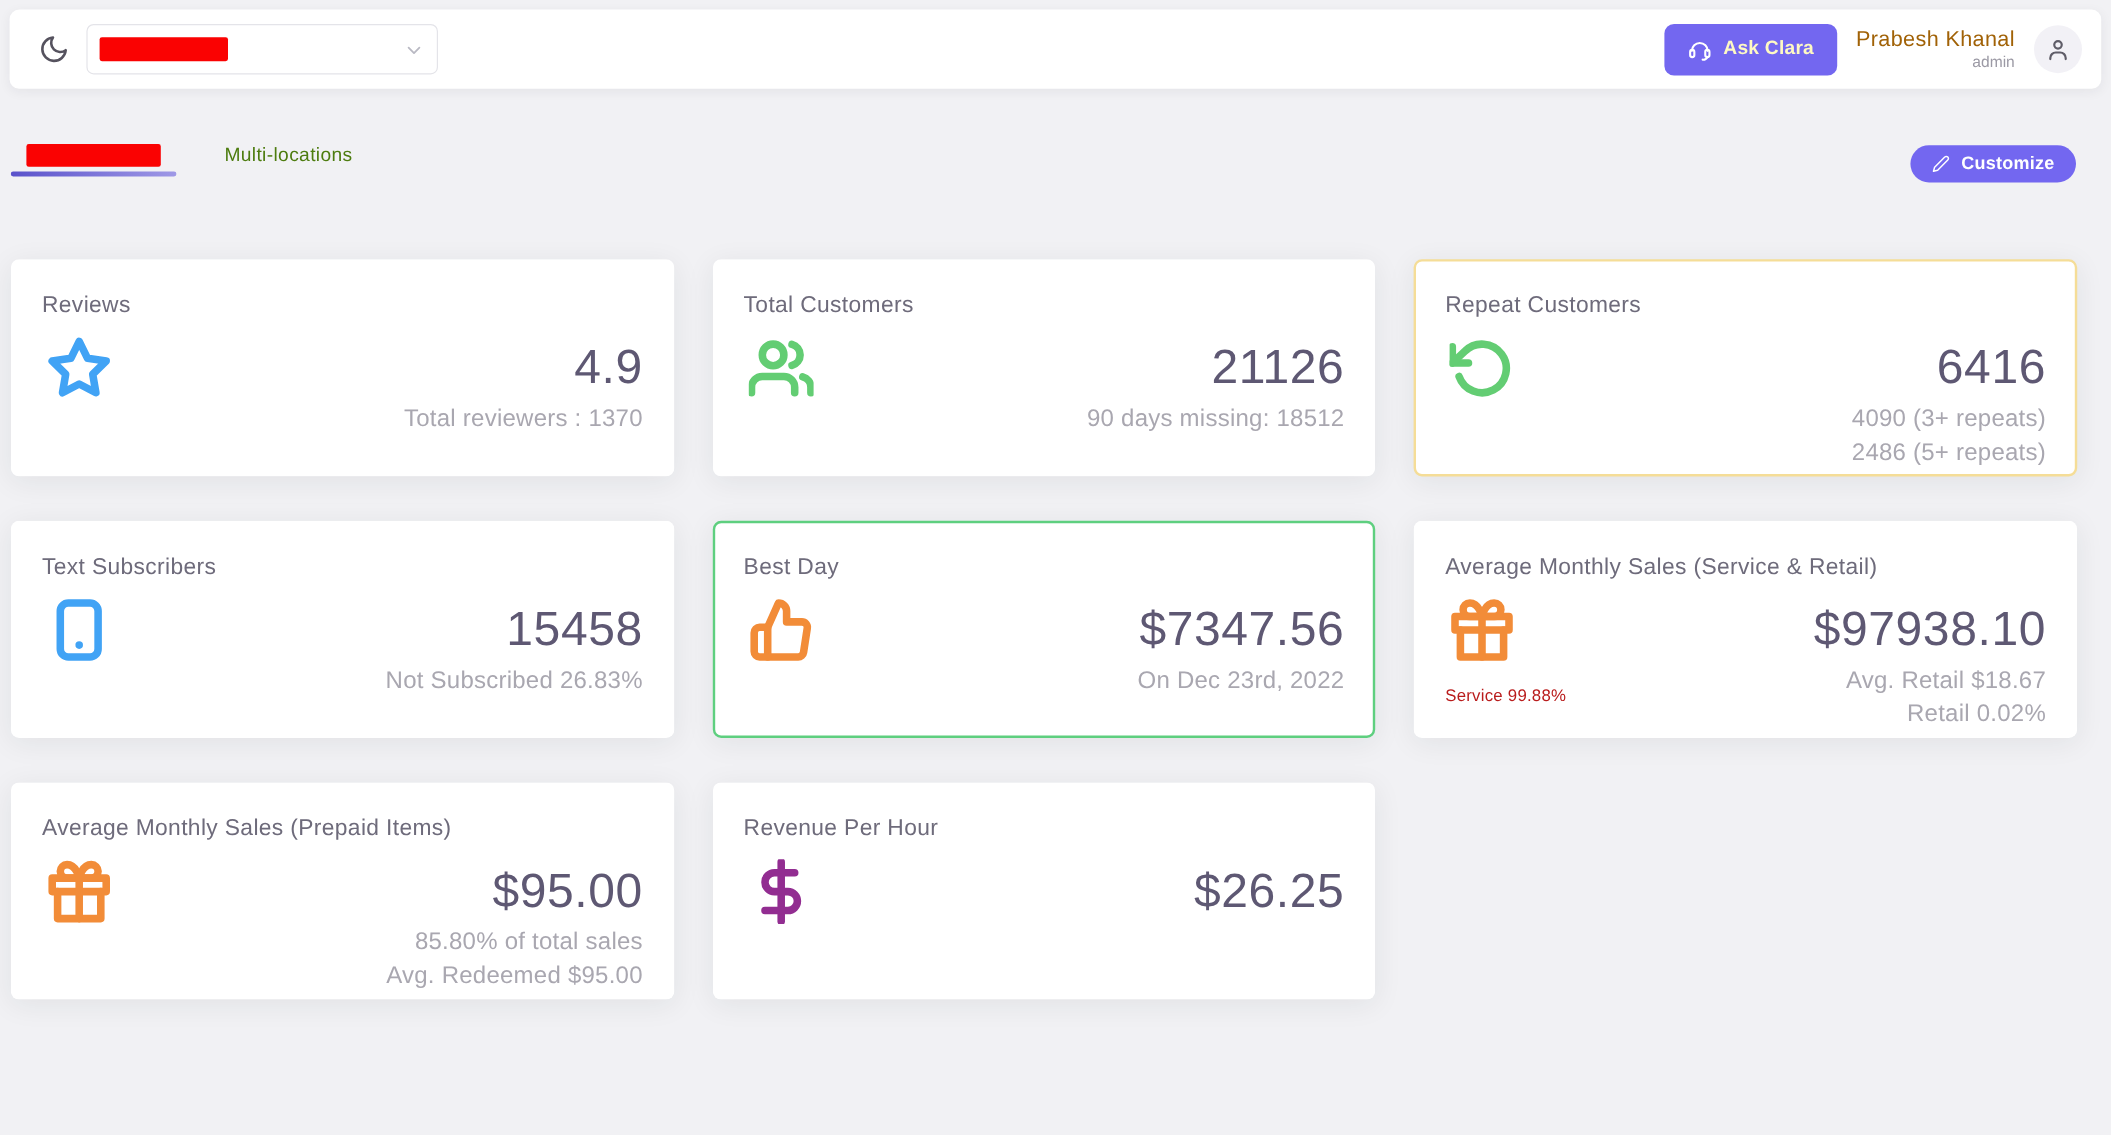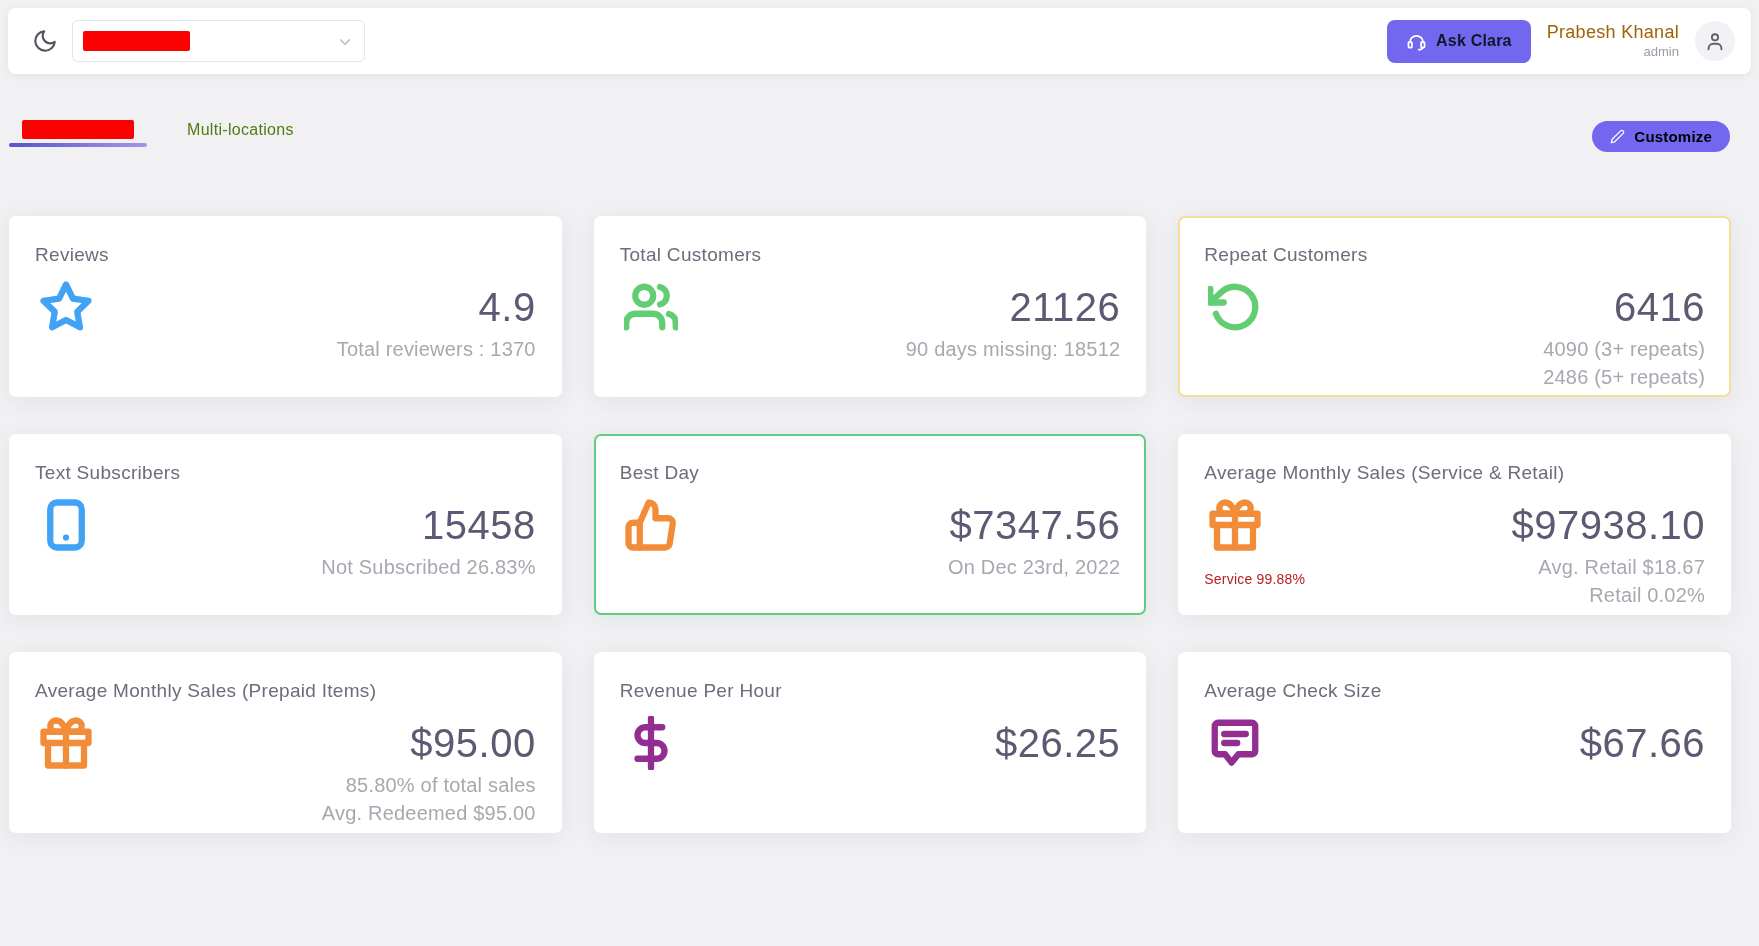--- a/index.html
+++ b/index.html
@@ -22,41 +22,41 @@
     position:relative;width:293px;height:42px;background:#fff;
     border:1px solid #e4e4e9;border-radius:6px;box-sizing:border-box;cursor:pointer;
   }
   .redact{background:#fa0202;border-radius:2px;display:block;}
   .loc-select .redact{position:absolute;left:10px;top:10px;width:107px;height:20px;}
   .loc-select .chev{position:absolute;right:10px;top:12px;color:#b9b9c3;}
   .top-right{margin-left:auto;display:flex;align-items:center;gap:16px;}
   .ask-clara{
     display:flex;align-items:center;gap:9px;height:43px;padding:0 19px;
     border:none;border-radius:8px;cursor:pointer;
-    color:#0f172a;font-size:16px;font-weight:bold;letter-spacing:.2px;
+    color:#fef9c3;font-size:16px;font-weight:bold;letter-spacing:.2px;
     font-family:inherit;
   }
   .user-block{text-align:right;line-height:1.15;}
   .user-name{font-size:18px;color:#a16207;font-weight:500;letter-spacing:.3px;}
   .user-role{font-size:13px;color:#9c9aa5;margin-top:2px;}
   .avatar{
     width:40px;height:40px;border-radius:50%;background:#f2f1f6;
     display:flex;align-items:center;justify-content:center;color:#5f5d68;cursor:pointer;
   }
   
   .tabs{position:absolute;left:9px;top:120px;display:flex;align-items:flex-start;}
   .tab-active{position:relative;width:138px;height:27px;cursor:pointer;}
   .tab-active .redact{position:absolute;left:13px;top:0;width:112px;height:19px;}
   .tab-underline{position:absolute;left:0;bottom:0;width:138px;height:4px;border-radius:3px;
     background:linear-gradient(90deg,#5a52cb,#9f99e6);}
   .tab{font-size:16px;color:#4d7c0f;letter-spacing:.3px;cursor:pointer;margin-left:40px;margin-top:1px;}
   .customize-btn{
     position:absolute;right:29px;top:121px;height:31px;padding:0 18px;
     display:flex;align-items:center;gap:9px;border:none;border-radius:16px;cursor:pointer;
-    color:#000000;font-size:15px;font-weight:bold;letter-spacing:.2px;font-family:inherit;
+    color:#ffffff;font-size:15px;font-weight:bold;letter-spacing:.2px;font-family:inherit;
   }
   
   .grid{
     position:absolute;left:9px;top:216px;width:1722px;
     display:grid;grid-template-columns:repeat(3,1fr);gap:37px 32px;
   }
   .card{
     position:relative;height:181px;background:#fff;border-radius:7px;
     border:2px solid transparent;box-sizing:border-box;
     box-shadow:0 4px 24px rgba(34,41,47,.07);
@@ -254,24 +254,13 @@
     <div class="card">
       <div class="card-title">Revenue Per Hour</div>
       <span class="card-icon" style="color:#922d91">
         <svg viewBox="0 0 24 24" fill="none" stroke="currentColor" stroke-width="2.8" stroke-linecap="round" stroke-linejoin="round">
           <line x1="12" y1="1" x2="12" y2="23"></line>
           <path d="M17 5H9.5a3.5 3.5 0 0 0 0 7h5a3.5 3.5 0 0 1 0 7H6"></path>
         </svg>
       </span>
       <div class="card-value">$26.25</div>
     </div>
-    <div class="card">
-      <div class="card-title">Average Check Size</div>
-      <span class="card-icon" style="color:#922d91">
-        <svg viewBox="0 0 24 24" fill="none" stroke="currentColor" stroke-width="2.8" stroke-linecap="round" stroke-linejoin="round">
-          <path d="M3 4.5A1.5 1.5 0 0 1 4.5 3h15A1.5 1.5 0 0 1 21 4.5v11a1.5 1.5 0 0 1-1.5 1.5h-6L10.5 20.7 7.6 17H4.5A1.5 1.5 0 0 1 3 15.5Z"></path>
-          <line x1="7.2" y1="8" x2="16.8" y2="8"></line>
-          <line x1="7.2" y1="12" x2="13" y2="12"></line>
-        </svg>
-      </span>
-      <div class="card-value">$67.66</div>
-    </div>
   </main>
 
 </body></html>

